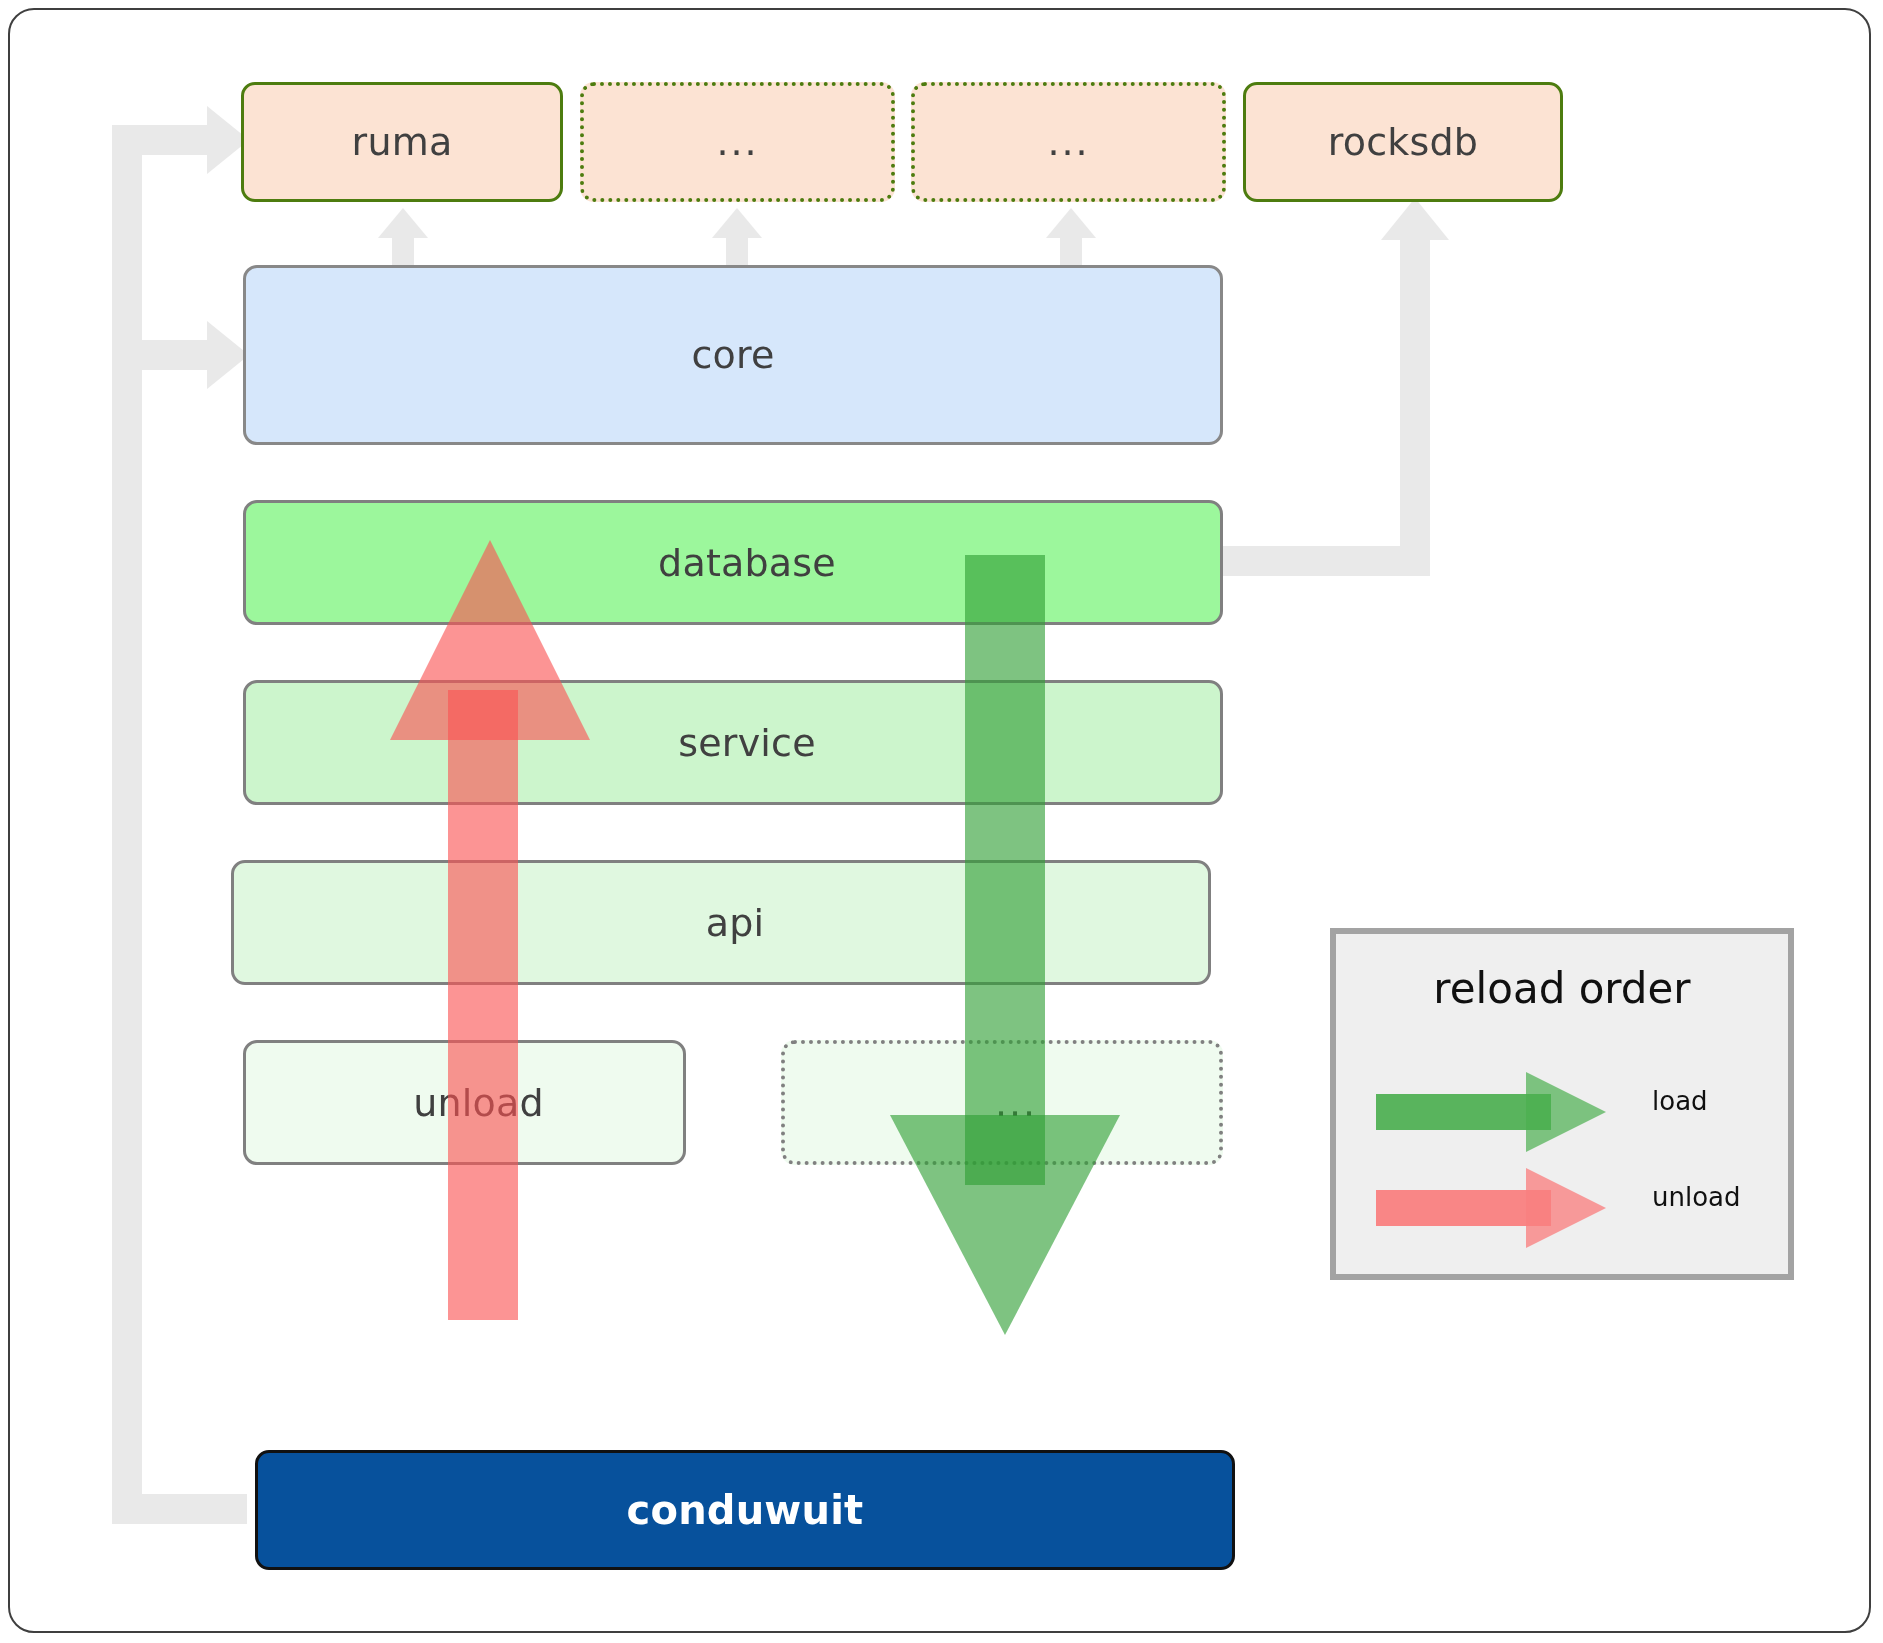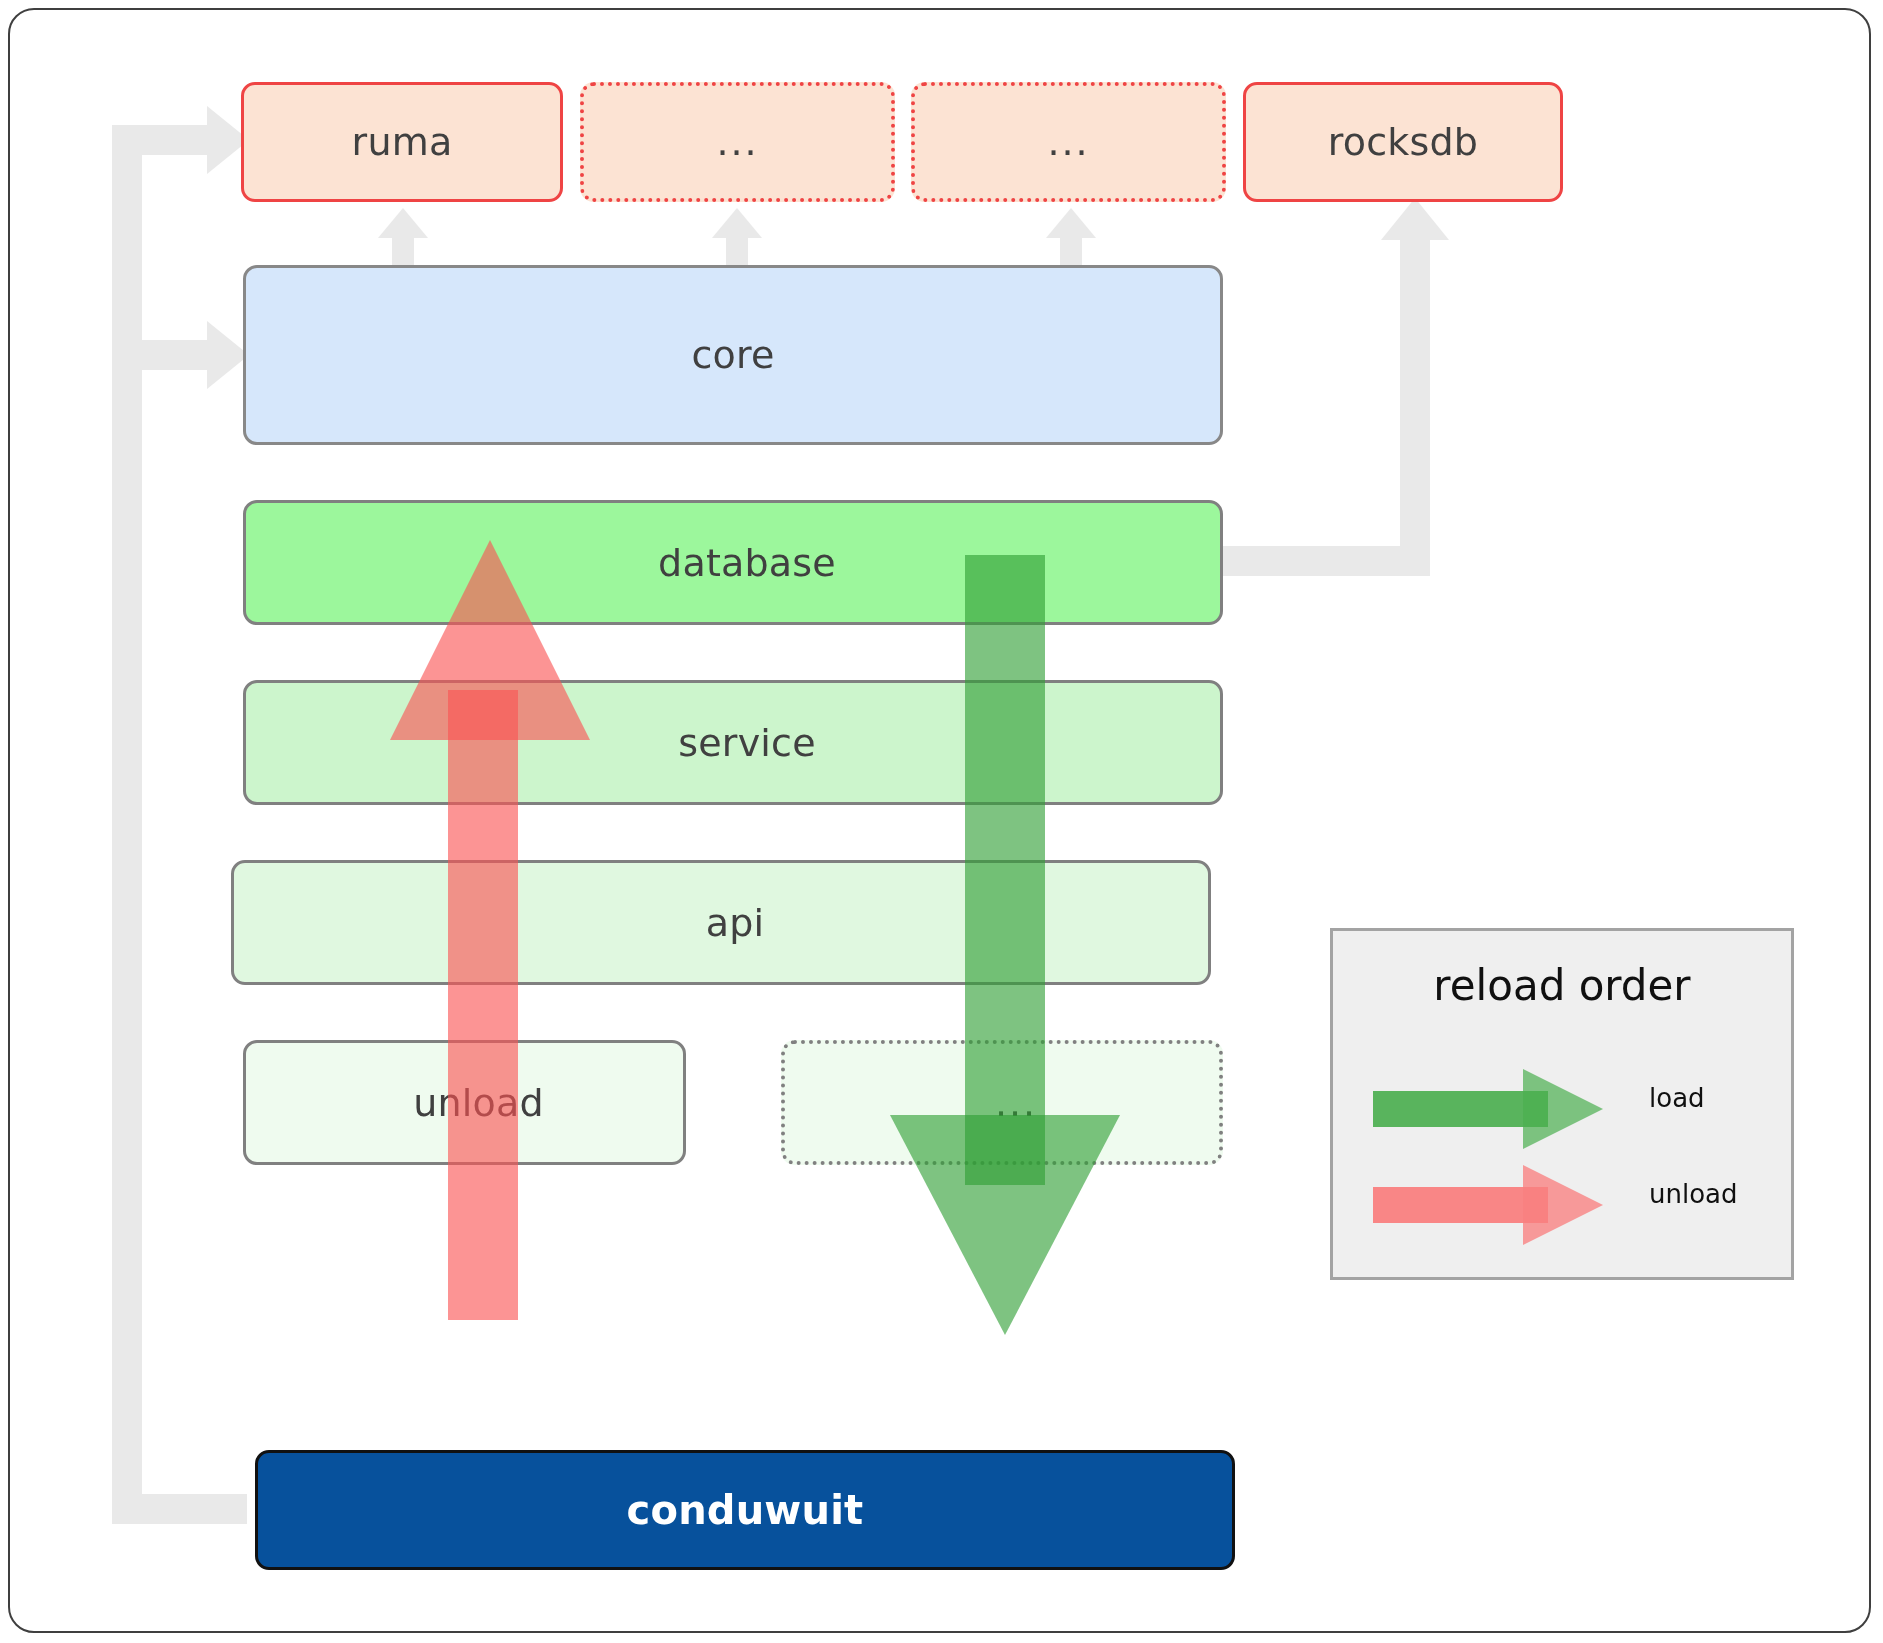--- a/index.html
+++ b/index.html
@@ -40,21 +40,21 @@
     color: #404040;
     letter-spacing: .2px;
     border-radius: 10px;
     z-index: 5;
   }
   .node.dots { font-size: 38px; letter-spacing: 2px; }
 
   
   .ext {
     background: #fce3d3;
-    border: 3px solid #ef4444;
+    border: 3px solid #4d7c0f;
     border-radius: 14px;
     height: 120px;
     top: 82px;
     align-items: center;
   }
   .ext.dashed { border-style: dotted; border-width: 4px; }
 
   
   .core-box {
     background: #d6e7fb;
@@ -114,21 +114,21 @@
 
   
   .big-arrow { position: absolute; z-index: 8; pointer-events: none; }
 
   
   #legend {
     position: absolute;
     left: 1330px; top: 928px;
     width: 464px; height: 352px;
     background: #efefef;
-    border: 3px solid #a3a3a3;
+    border: 6px solid #a3a3a3;
     box-sizing: border-box;
     z-index: 9;
   }
   #legend .title {
     position: absolute; left: 0; right: 0; top: 30px;
     text-align: center;
     font-size: 42px;
     color: #101010;
   }
   .legend-label {

